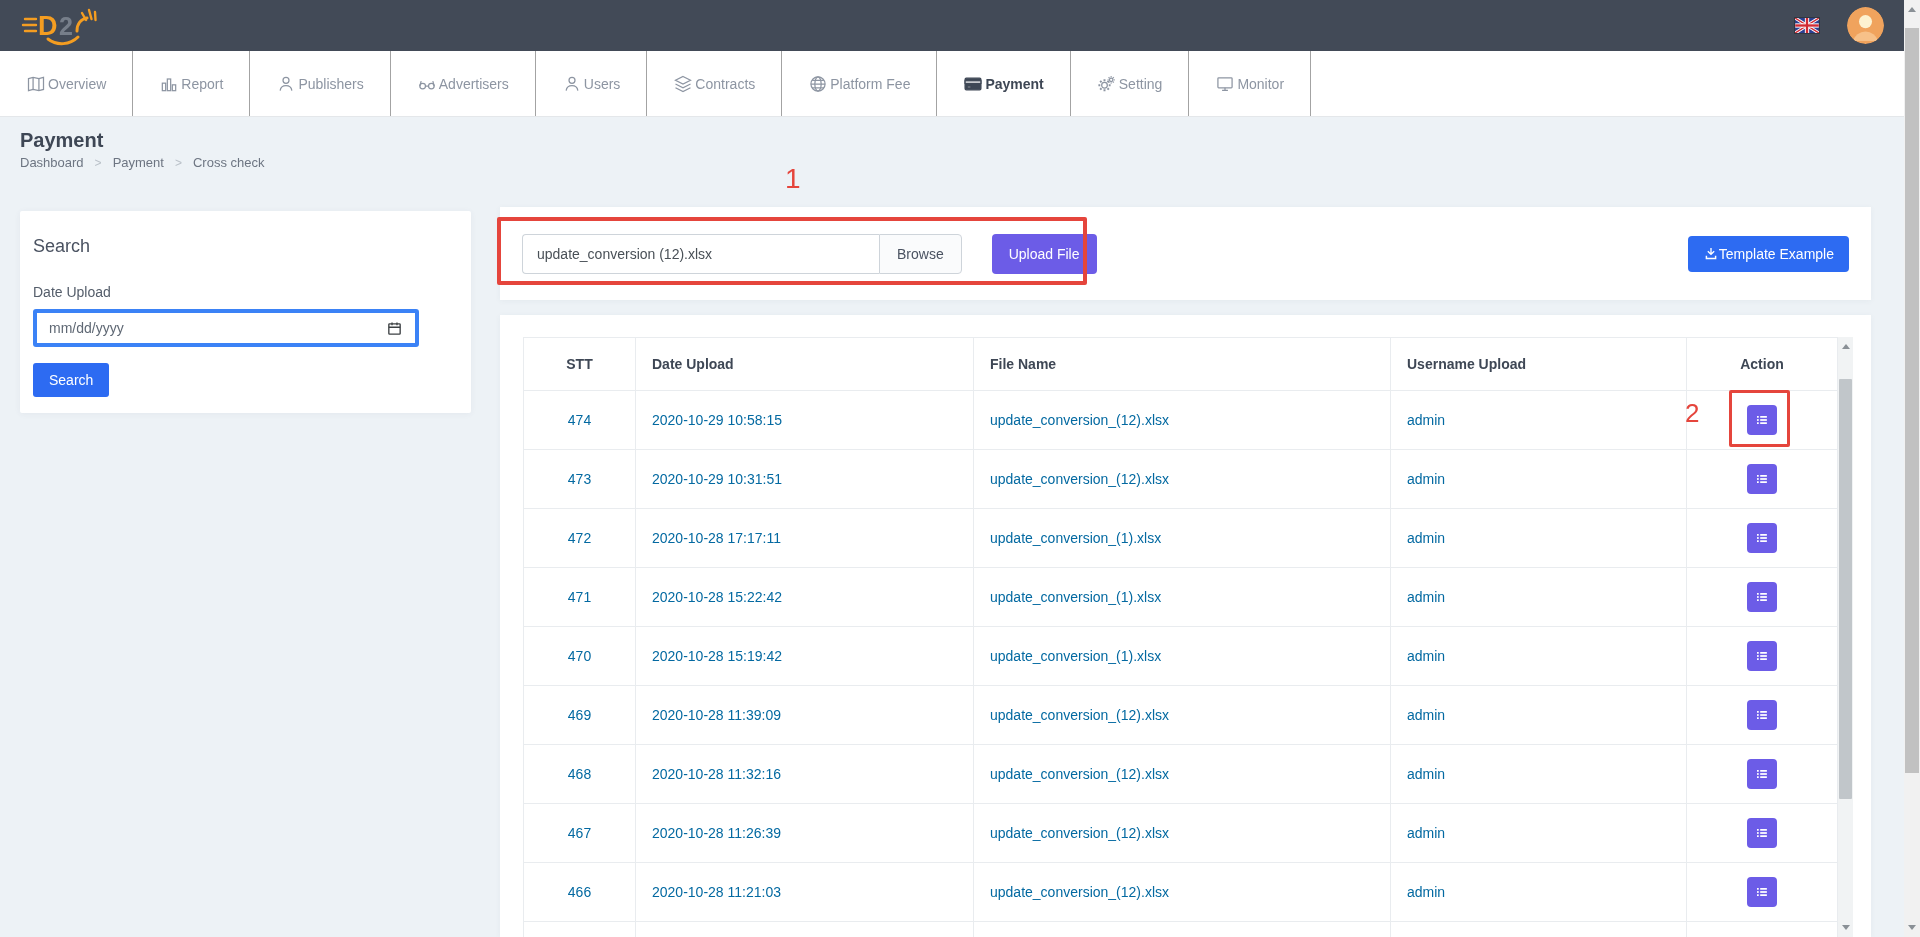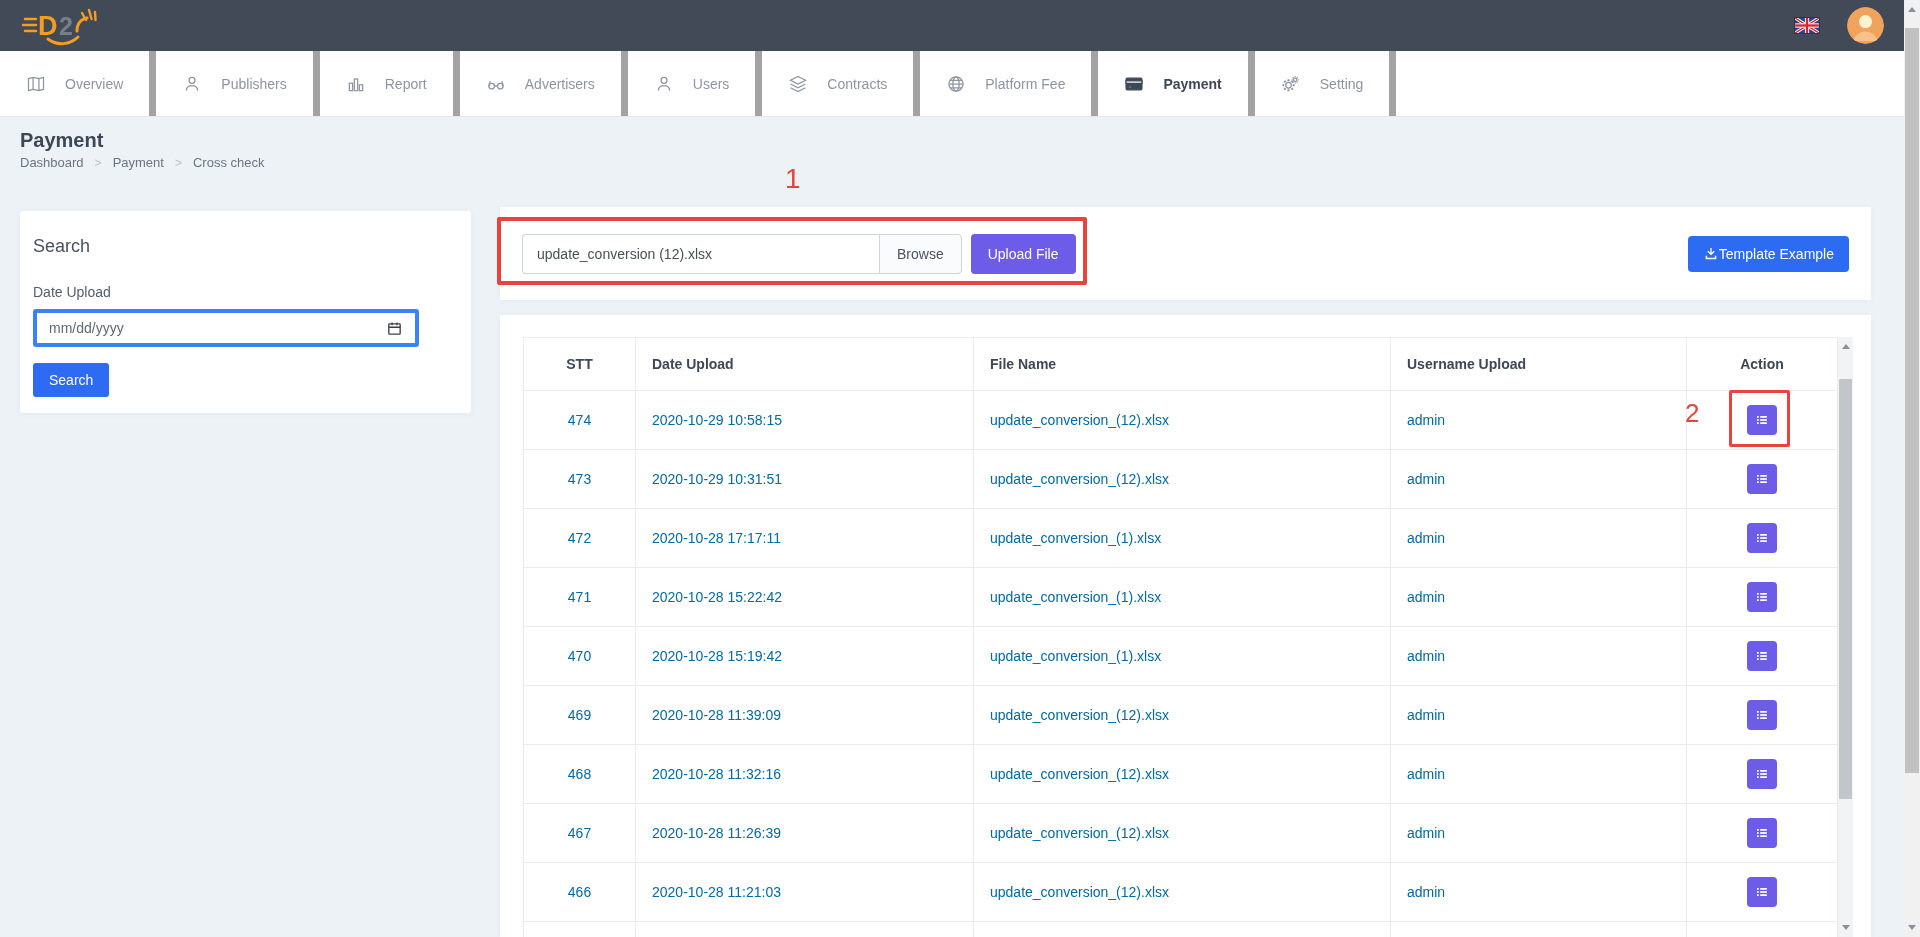--- a/index.html
+++ b/index.html
@@ -17,22 +17,22 @@
   .logo { display:flex; align-items:center; cursor:pointer; }
   .topbar-right { display:flex; align-items:center; gap:28px; }
   .flag { width:24px; height:15px; display:block; cursor:pointer; box-shadow:0 0 0 1px rgba(0,0,0,.25); }
   .avatar { width:37px; height:37px; border-radius:50%; overflow:hidden; display:block; cursor:pointer; }
   
   .navbar {
     position:absolute; left:0; top:51px; width:1904px; height:66px;
     background:#fff; border-bottom:1px solid #e4e7ea; display:flex; align-items:stretch;
   }
   .nav-tab {
-    display:flex; align-items:center; gap:19px; padding:0 26px;
-    border-right:7px solid #a3a3a3; color:#8d95a2; font-size:14px; cursor:pointer; white-space:nowrap;
+    display:flex; align-items:center; gap:2px; padding:0 26px;
+    border-right:1px solid #a3a3a3; color:#8d95a2; font-size:14px; cursor:pointer; white-space:nowrap;
   }
   .nav-tab.active { color:#3e4755; font-weight:bold; }
   .nav-icon { width:20px; height:20px; display:block; }
   .nav-icon svg { width:20px; height:20px; display:block; fill:none; stroke:currentColor; stroke-width:1.5; }
   
   .page-head { position:absolute; left:20px; top:129px; }
   .page-title { margin:0; font-size:20px; font-weight:bold; color:#3e4755; }
   .breadcrumb { margin-top:3px; font-size:13px; color:#6d7582; display:flex; align-items:center; }
   .crumb { cursor:pointer; }
   .crumb-sep { color:#b9c0c8; margin:0 11px; font-size:12px; }
@@ -65,21 +65,21 @@
   .file-input {
     width:357px; border:1px solid #ced4da; border-right:none; border-radius:4px 0 0 4px;
     display:flex; align-items:center; padding:0 14px; font-size:14px; color:#495057; background:#fff; cursor:text;
   }
   .browse-btn {
     border:1px solid #ced4da; background:#fafbfc; color:#4a5261; font-size:14px; font-family:Liberation Sans, sans-serif;
     padding:10px 17px; border-radius:0 4px 4px 0; cursor:pointer;
   }
   .btn-purple {
     background:#6c5ce7; color:#fff; border:none; border-radius:4px; font-size:14px; font-family:inherit;
-    height:40px; margin-left:9px; padding:0 17px; cursor:pointer;
+    height:40px; margin-left:30px; padding:0 17px; cursor:pointer;
   }
   .template-btn { margin-left:auto; height:36px; padding:0 15px; border-radius:4px; display:flex; align-items:center; gap:0; }
   .dl-icon svg { width:16px; height:16px; display:block; }
   
   .table-card {
     position:absolute; left:500px; top:315px; width:1371px; height:622px;
     background:#fff; box-shadow:0 1px 6px rgba(60,75,100,.05); padding:22px 0 0 23px; overflow:hidden;
   }
   table.uploads { border-collapse:collapse; width:1314px; table-layout:fixed; }
   .uploads th {
@@ -158,35 +158,35 @@
         <svg viewBox="0 0 24 24">
           <path d="M3 5.5 8.5 4l7 1.5L21 4v14.5L15.5 20l-7-1.5L3 20Z"></path>
           <path d="M8.5 4v14.5M15.5 5.5V20"></path>
         </svg>
       </span>
       <span>Overview</span>
     </div>
     <div class="nav-tab">
       <span class="nav-icon">
         <svg viewBox="0 0 24 24">
-          <circle cx="12" cy="7.5" r="3.6"></circle>
-          <path d="M5 20c.5-4 3.5-6 7-6s6.5 2 7 6"></path>
-        </svg>
-      </span>
-      <span>Publishers</span>
-    </div>
-    <div class="nav-tab">
-      <span class="nav-icon">
-        <svg viewBox="0 0 24 24">
           <rect x="4" y="11" width="4" height="9"></rect>
           <rect x="10" y="6" width="4" height="14"></rect>
           <rect x="16" y="13" width="4" height="7"></rect>
         </svg>
       </span>
       <span>Report</span>
+    </div>
+    <div class="nav-tab">
+      <span class="nav-icon">
+        <svg viewBox="0 0 24 24">
+          <circle cx="12" cy="7.5" r="3.6"></circle>
+          <path d="M5 20c.5-4 3.5-6 7-6s6.5 2 7 6"></path>
+        </svg>
+      </span>
+      <span>Publishers</span>
     </div>
     <div class="nav-tab">
       <span class="nav-icon">
         <svg viewBox="0 0 24 24">
           <circle cx="6.8" cy="14.5" r="3.4"></circle>
           <circle cx="17.2" cy="14.5" r="3.4"></circle>
           <path d="M10.2 14.5h3.6M3.4 14.5 5 8.5M20.6 14.5 19 8.5"></path>
         </svg>
       </span>
       <span>Advertisers</span>
@@ -237,20 +237,29 @@
           <g stroke="currentColor" stroke-width="2.4">
             <path d="M9 8.6V6.4M9 20.6v-2.2M3.9 13.5H1.7M16.3 13.5h-2.2M5.4 9.9 3.8 8.3M12.6 17.1l1.6 1.6M5.4 17.1l-1.6 1.6M12.6 9.9l1.6-1.6"></path>
           </g>
           <circle cx="17" cy="7" r="2.1"></circle>
           <g stroke="currentColor" stroke-width="1.7">
             <path d="M17 3.9V2.7M17 11.3v-1.2M20.1 7h1.2M13.9 7h-1.2M19.2 4.8l.9-.9M14.8 9.2l-.9.9M19.2 9.2l.9.9M14.8 4.8l-.9-.9"></path>
           </g>
         </svg>
       </span>
       <span>Setting</span>
+    </div>
+    <div class="nav-tab">
+      <span class="nav-icon">
+        <svg viewBox="0 0 24 24">
+          <rect x="3.5" y="4.5" width="17" height="12" rx="1"></rect>
+          <path d="M12 16.5v3M8.5 19.5h7"></path>
+        </svg>
+      </span>
+      <span>Monitor</span>
     </div>
   </nav>
 
 <section class="page-head">
   <h1 class="page-title">Payment</h1>
   <div class="breadcrumb" id="breadcrumb">
       <span class="crumb">Dashboard</span>
       <span class="crumb-sep">&gt;</span>
       <span class="crumb">Payment</span>
       <span class="crumb-sep">&gt;</span>

